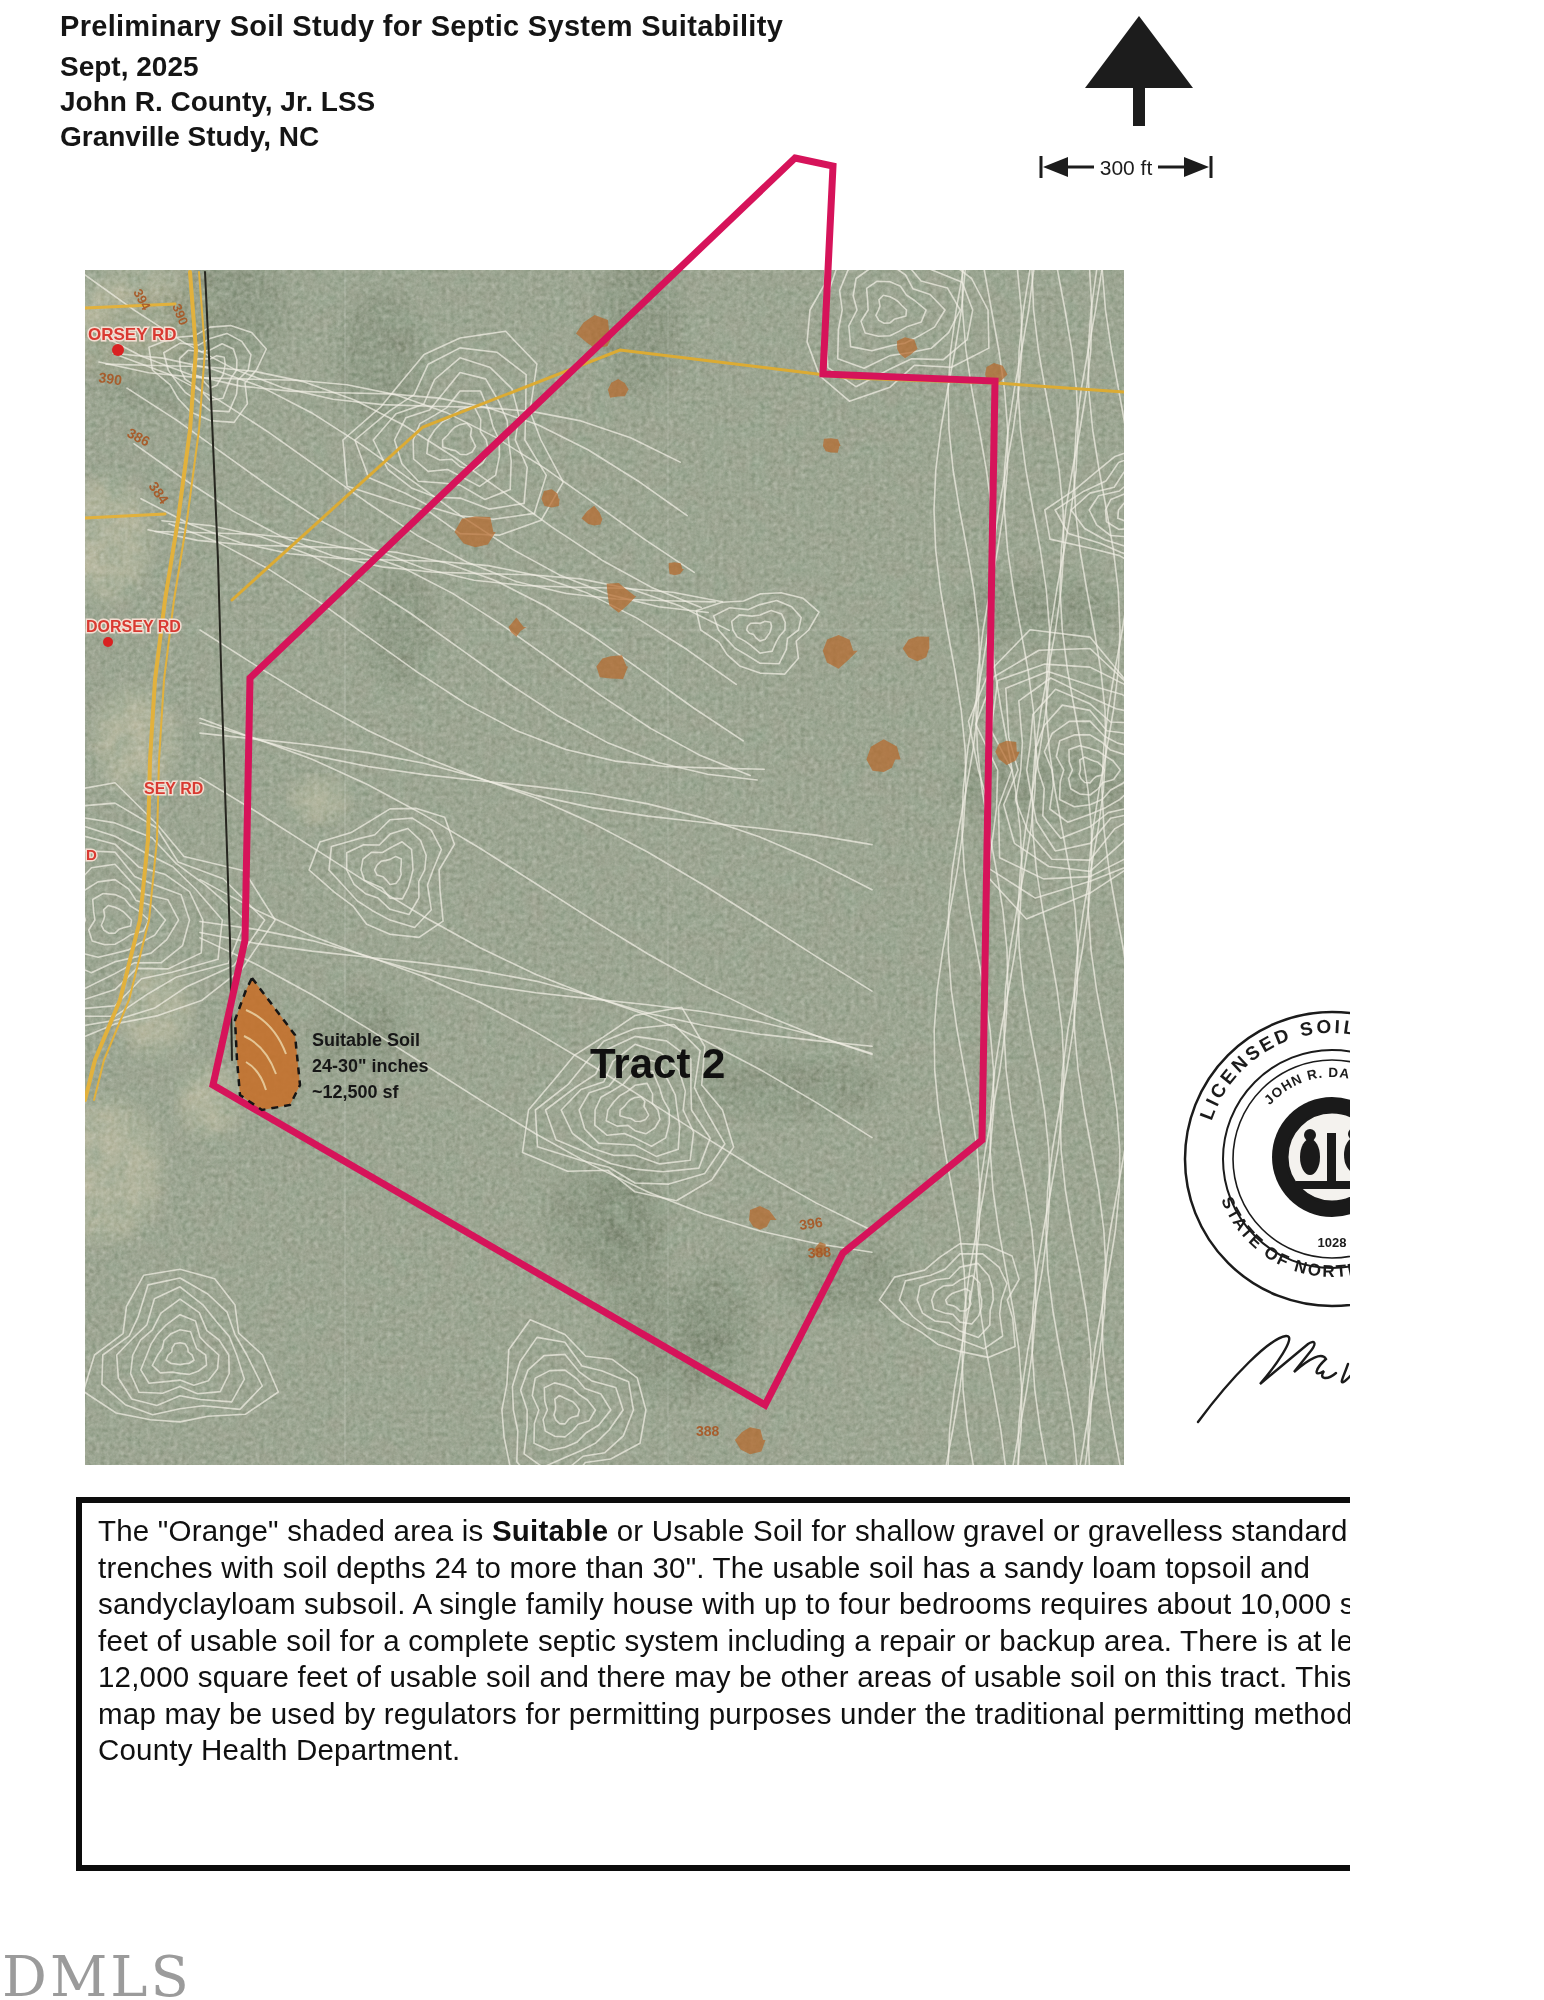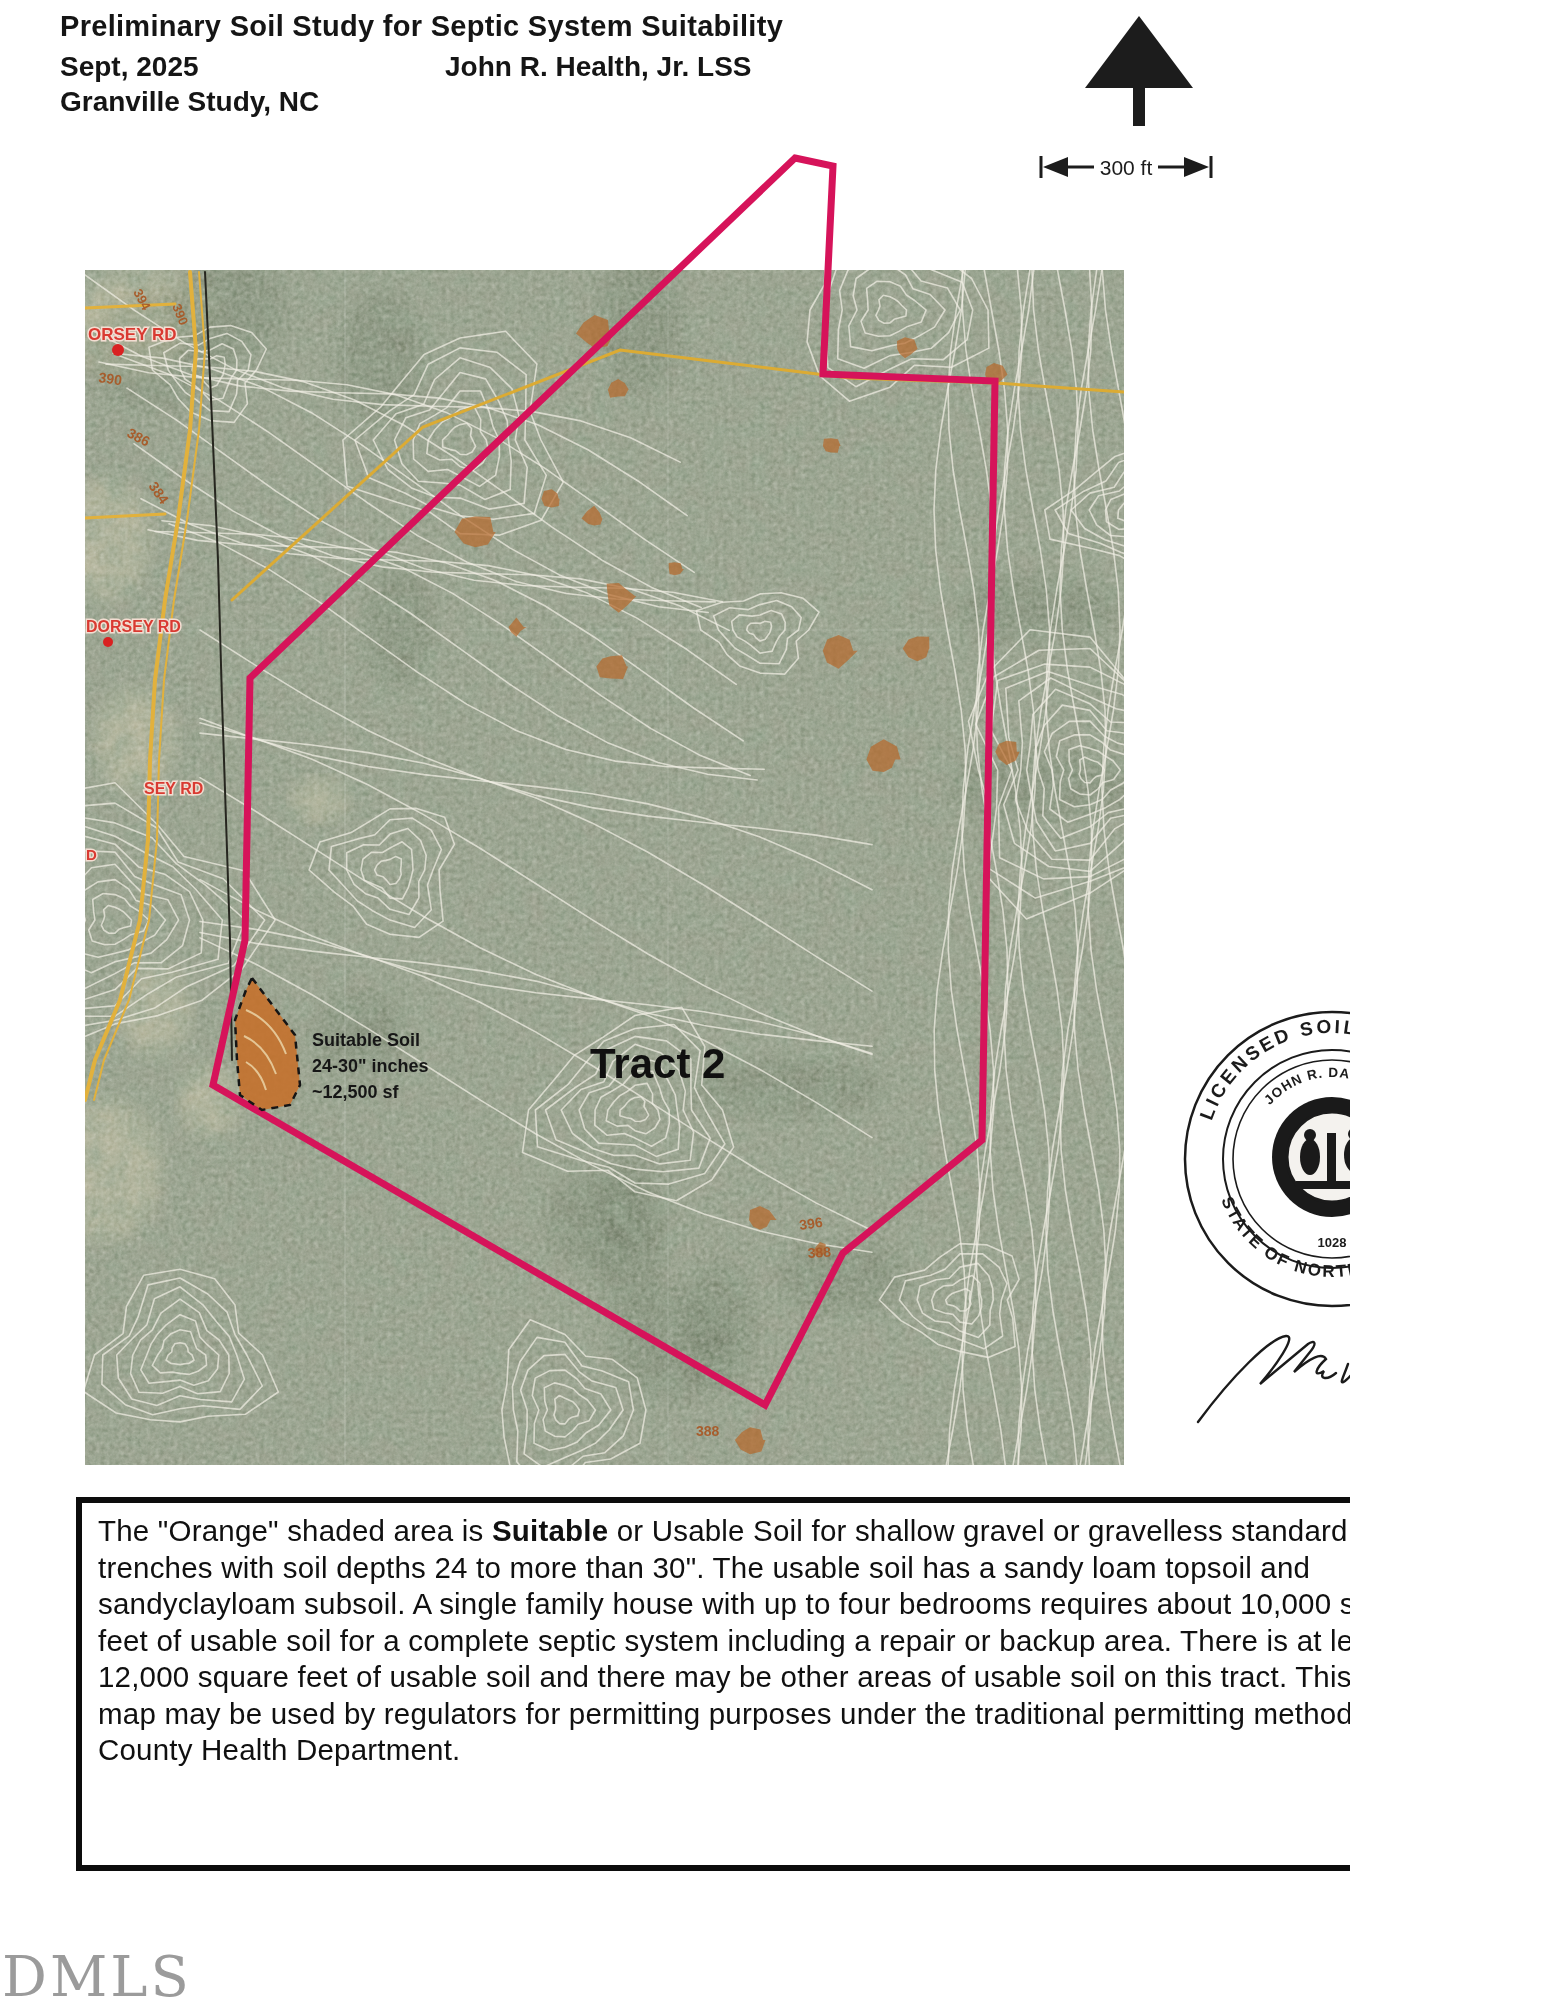--- a/index.html
+++ b/index.html
@@ -1,21 +1,21 @@
 <!DOCTYPE html>
 <html><head>
 <meta charset="utf-8">
 <style>
   html,body{margin:0;padding:0;background:#ffffff;}
   .page{position:relative;width:1350px;height:2000px;background:#ffffff;overflow:hidden;
         font-family:"Liberation Sans",sans-serif;color:#111;}
   
   .hdr{position:absolute;left:60px;top:10px;width:1000px;}
   .hdr .title{font-size:29px;font-weight:bold;letter-spacing:.3px;color:#151515;margin:0 0 6px 0;}
-  .hdr .row{display:flex;font-size:28px;font-weight:bold;line-height:35px;color:#151515;}
+  .hdr .row{display:flex;font-size:28px;font-weight:bold;line-height:35px;color:#151515;flex-direction:column;}
   .hdr .c1{width:385px;}
   
   .north{position:absolute;left:1083px;top:14px;width:112px;height:112px;}
   
   .scale{position:absolute;left:1038px;top:148px;width:176px;height:40px;}
   .scale text{font-size:21px;fill:#1c1c1c;font-family:"Liberation Sans",sans-serif;}
   
   .map-wrap{position:absolute;left:60px;top:110px;width:1080px;height:1370px;}
   .map-wrap svg{display:block;}
   .rdlabel{font-weight:bold;fill:#d93a31;paint-order:stroke;stroke:#f3ded2;stroke-width:3px;}
@@ -34,21 +34,21 @@
 </style>
 </head>
 <body>
 
 <div class="page">
 
   <div class="hdr">
     <div class="title">Preliminary Soil Study for Septic System Suitability</div>
     <div class="row">
       <span class="c1">Sept, 2025</span>
-      <span>John R. Health, Jr.  LSS</span>
+      <span>John R. County, Jr.  LSS</span>
     </div>
     <div class="row">
       <span>Granville Study, NC</span>
     </div>
   </div>
 
   <div class="north">
     <svg width="112" height="112" viewBox="0 0 112 112">
       <polygon points="56,2 110,74 2,74" fill="#1c1c1c"></polygon>
       <rect x="50" y="74" width="12" height="38" fill="#1c1c1c"></rect>

